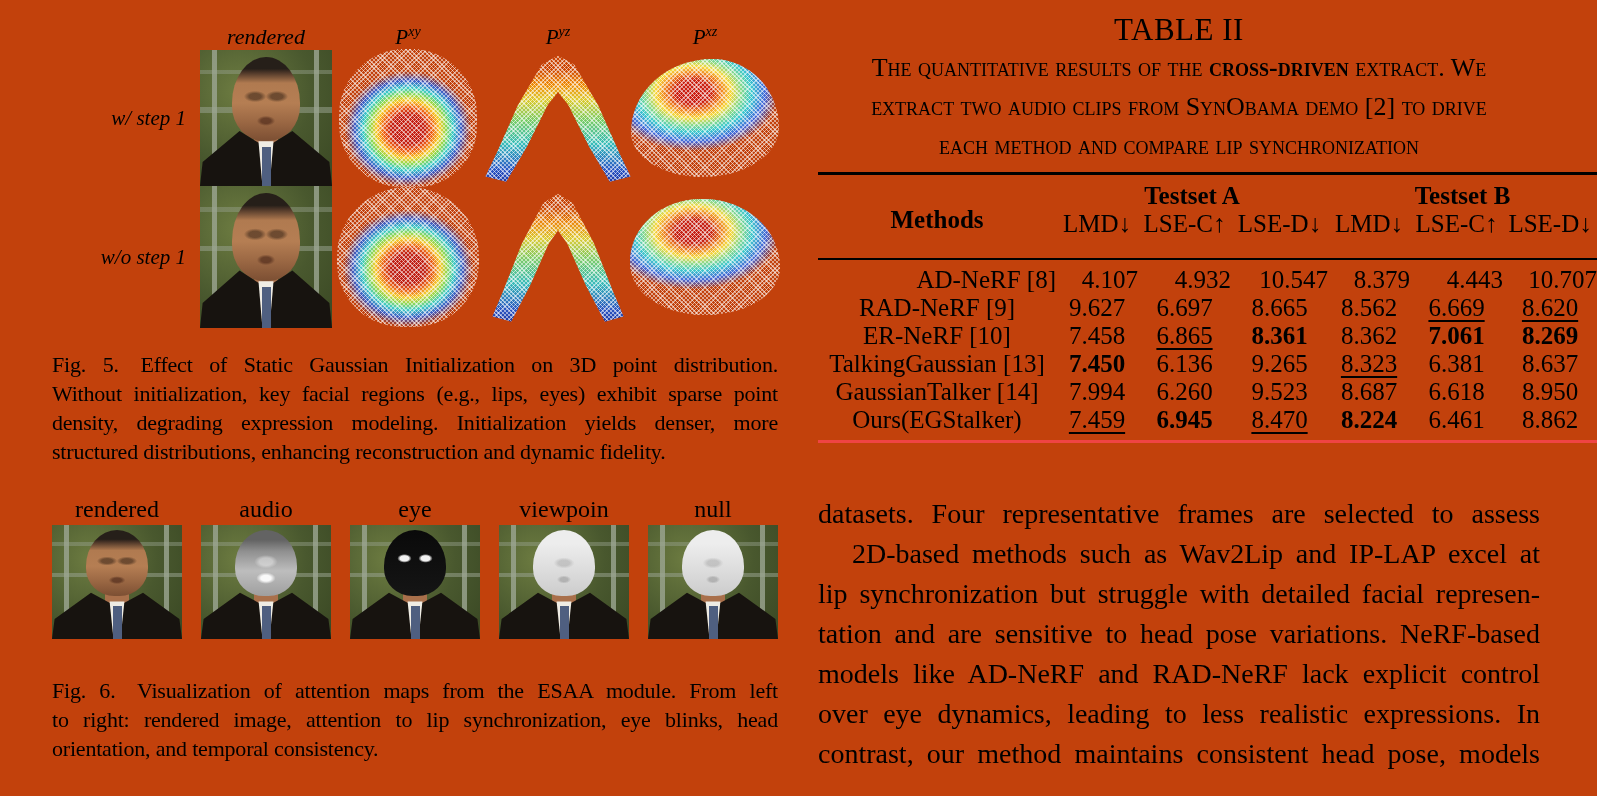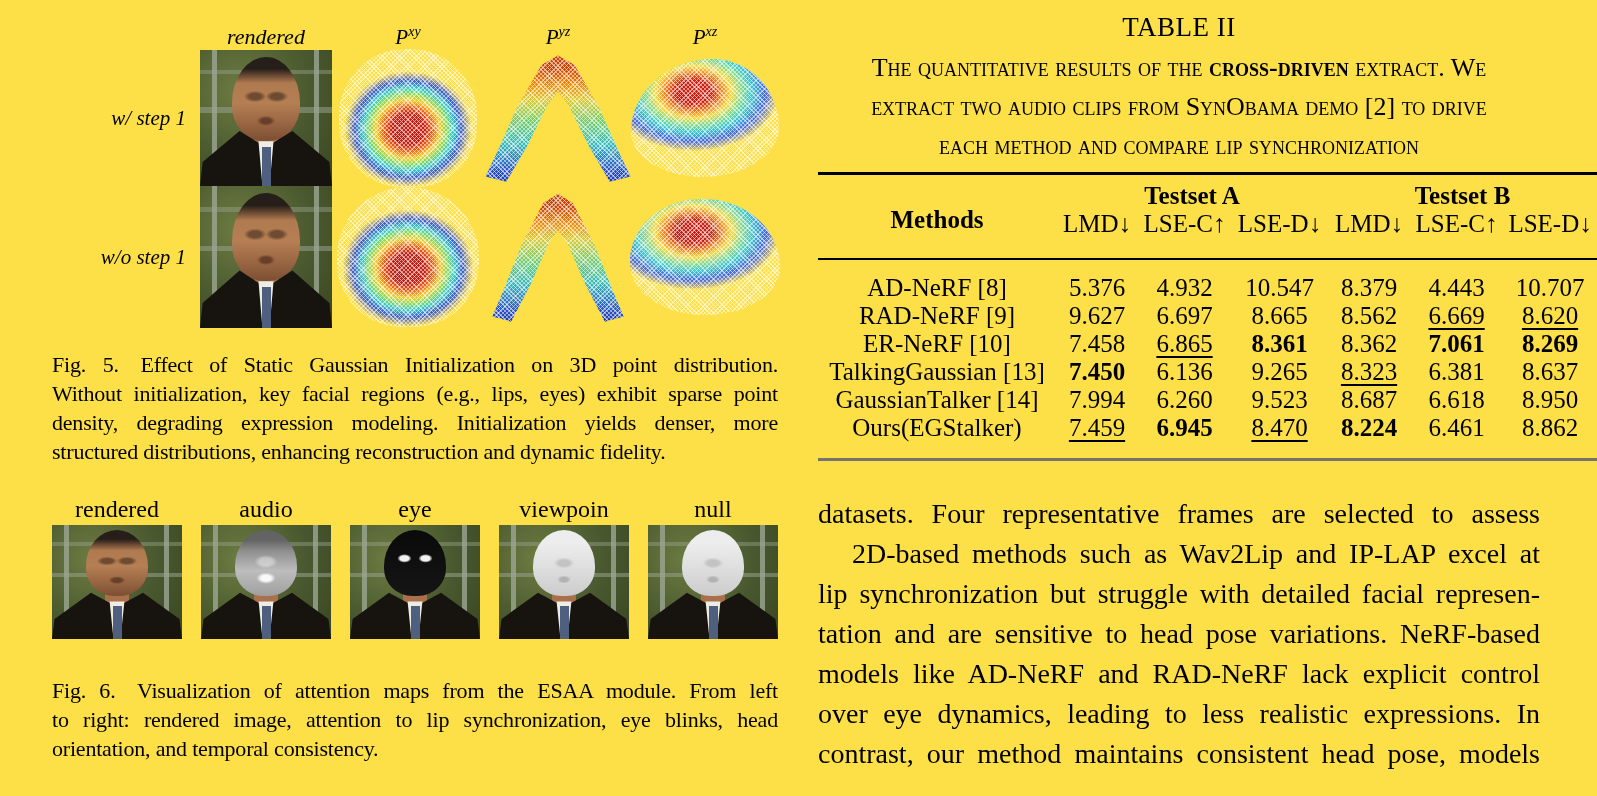--- a/index.html
+++ b/index.html
@@ -1,16 +1,16 @@
 <!DOCTYPE html>
 <html><head>
 <meta charset="utf-8">
 <style>
   html,body{margin:0;padding:0;background:#fff;}
-  #page{position:relative;width:1597px;height:796px;background:#fde047;overflow:hidden;
+  #page{position:relative;width:1597px;height:796px;background:#c2410c;overflow:hidden;
         font-family:"Liberation Serif",serif;color:#000;}
   
   #left-col{position:absolute;left:52px;top:0;width:726px;height:796px;}
   #right-col{position:absolute;left:818px;top:0;width:779px;height:796px;}
 
   
   .fig5{position:absolute;left:0;top:24px;width:726px;}
   .fig5-grid{display:grid;grid-template-columns:148px 132px 152px 148px 146px;
              grid-template-rows:26px 136px 142px;align-items:center;justify-items:center;}
   .fig5-head{font-style:italic;font-size:22px;}
@@ -77,35 +77,35 @@
   .fig6-cap{position:absolute;left:0;top:676px;width:726px;}
 
   
   .fig6{position:absolute;left:0;top:496px;width:726px;}
   .fig6-labels{display:grid;grid-template-columns:repeat(5,130px);gap:19px;justify-items:center;font-size:24px;margin-bottom:2px;}
   .fig6-imgs{display:grid;grid-template-columns:repeat(5,130px);gap:19px;}
   .fig6-imgs .portrait{width:130px;height:114px;}
   .fig5-grid .portrait{width:132px;height:100%;}
 
   
-  .t2-title{position:absolute;top:12px;left:0;width:722px;text-align:center;font-size:27px;letter-spacing:.5px;}
+  .t2-title{position:absolute;top:12px;left:0;width:722px;text-align:center;font-size:31px;letter-spacing:.5px;}
   .t2-cap{position:absolute;top:48px;left:0;width:722px;text-align:center;
           font-variant:small-caps;font-size:26px;line-height:39px;}
   .t2-cap b{font-weight:bold;}
   .t2{position:absolute;top:172px;left:0;width:779px;border-collapse:collapse;
       font-size:25px;table-layout:fixed;}
   .t2 col.c-method{width:238px;}
   .t2 col.c-n1{width:82px;} .t2 col.c-n2{width:93px;} .t2 col.c-n3{width:97px;}
   .t2 col.c-n4{width:82px;} .t2 col.c-n5{width:93px;} .t2 col.c-n6{width:94px;}
   .t2 thead{border-bottom:2px solid #000;}
-  .t2{border-top:3px solid #000;border-bottom:3px solid #737373;}
+  .t2{border-top:3px solid #000;border-bottom:3px solid #ef4444;}
   .t2 th,.t2 td{padding:0;text-align:center;font-weight:normal;height:28px;}
   .t2 th.grp,.t2 th.methods{font-weight:bold;}
-  .t2 tbody tr:first-child td{padding-top:14px;}
-  .t2 tbody tr:last-child td{padding-bottom:16px;margin-top:44px;}
+  .t2 tbody tr:first-child td{padding-top:6px;text-align:right;}
+  .t2 tbody tr:last-child td{padding-bottom:6px;margin-top:44px;}
   .t2 thead tr:first-child th{padding-top:7px;}
   .t2 thead tr:last-child th{padding-bottom:20px;}
   .t2 td.bold{font-weight:bold;}
   .t2 td.ul .v,{text-decoration:underline;}
   .t2 td.ul{text-decoration:underline;text-underline-offset:4px;text-decoration-thickness:1.5px;}
 
   
   .bodytext{position:absolute;top:494px;left:0;width:722px;font-size:28px;line-height:40px;}
   .bodytext .ln{text-align:justify;text-align-last:justify;white-space:nowrap;overflow:hidden;}
   .bodytext .ln.endpara{text-align-last:left;}
@@ -251,21 +251,21 @@
           <th>LSE-C↑</th>
           <th>LSE-D↓</th>
           <th>LMD↓</th>
           <th>LSE-C↑</th>
           <th>LSE-D↓</th>
         </tr>
       </thead>
       <tbody>
           <tr>
             <td>AD-NeRF [8]</td>
-            <td>5.376</td>
+            <td>4.107</td>
             <td>4.932</td>
             <td>10.547</td>
             <td>8.379</td>
             <td>4.443</td>
             <td>10.707</td>
           </tr>
           <tr>
             <td>RAD-NeRF [9]</td>
             <td>9.627</td>
             <td>6.697</td>

